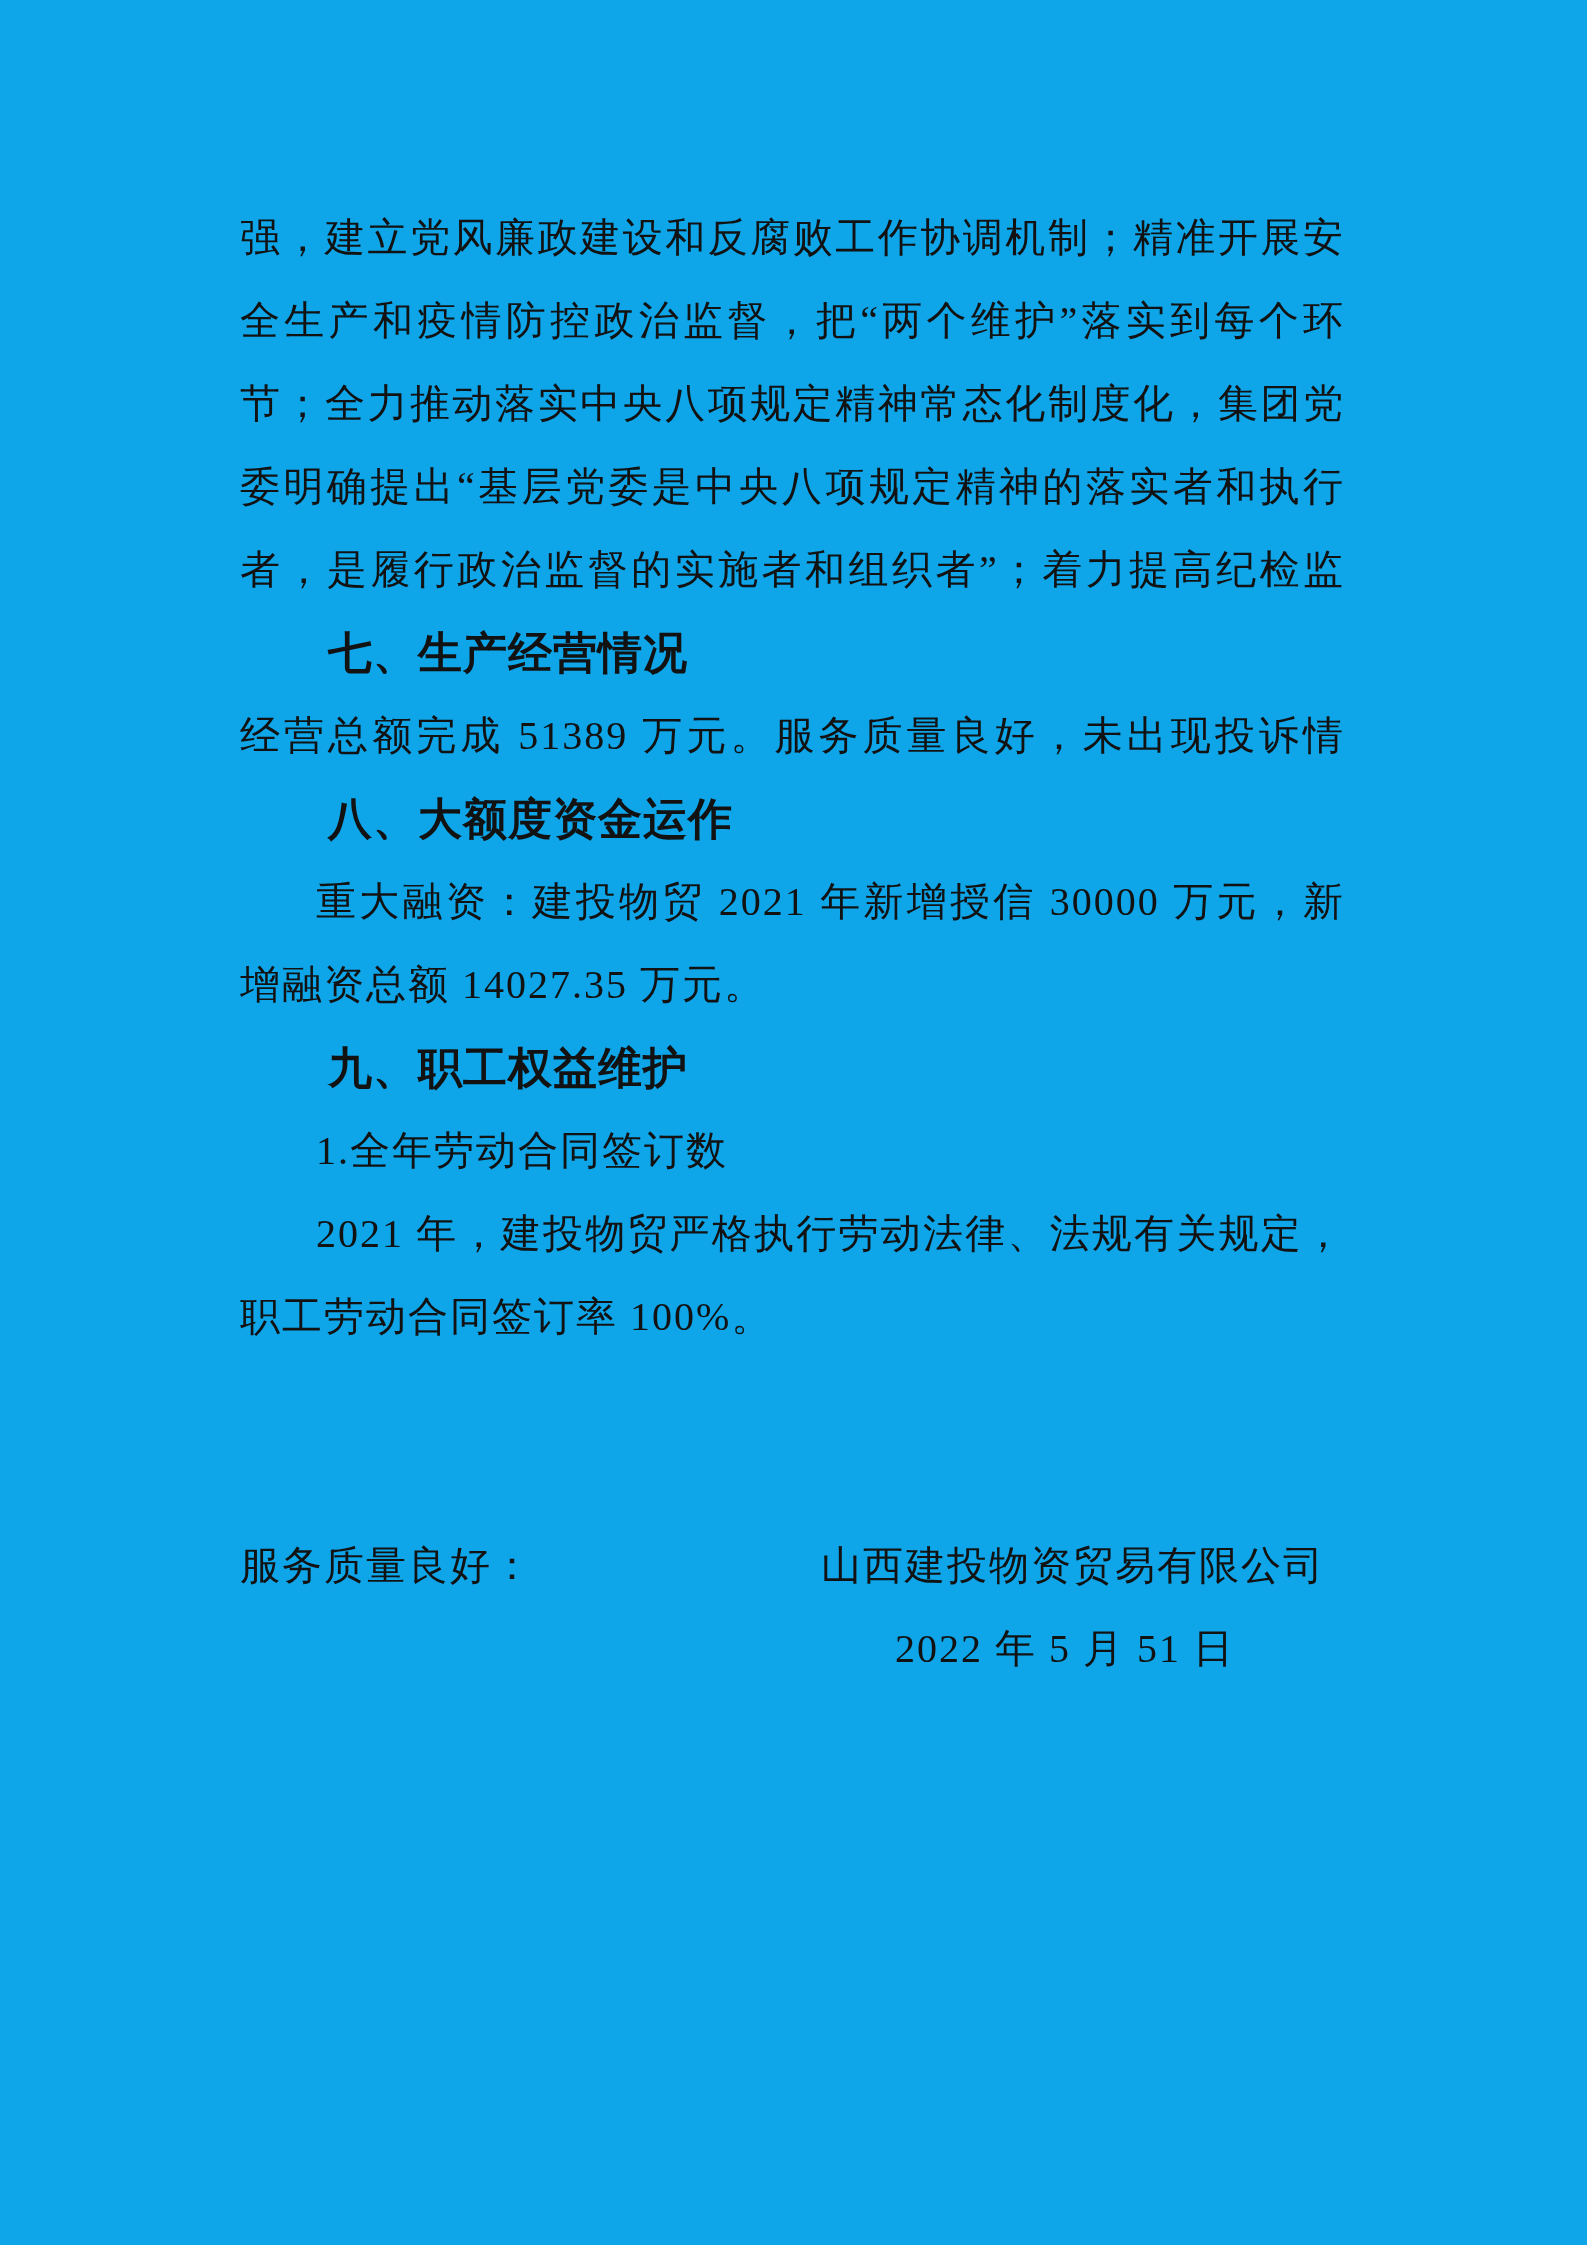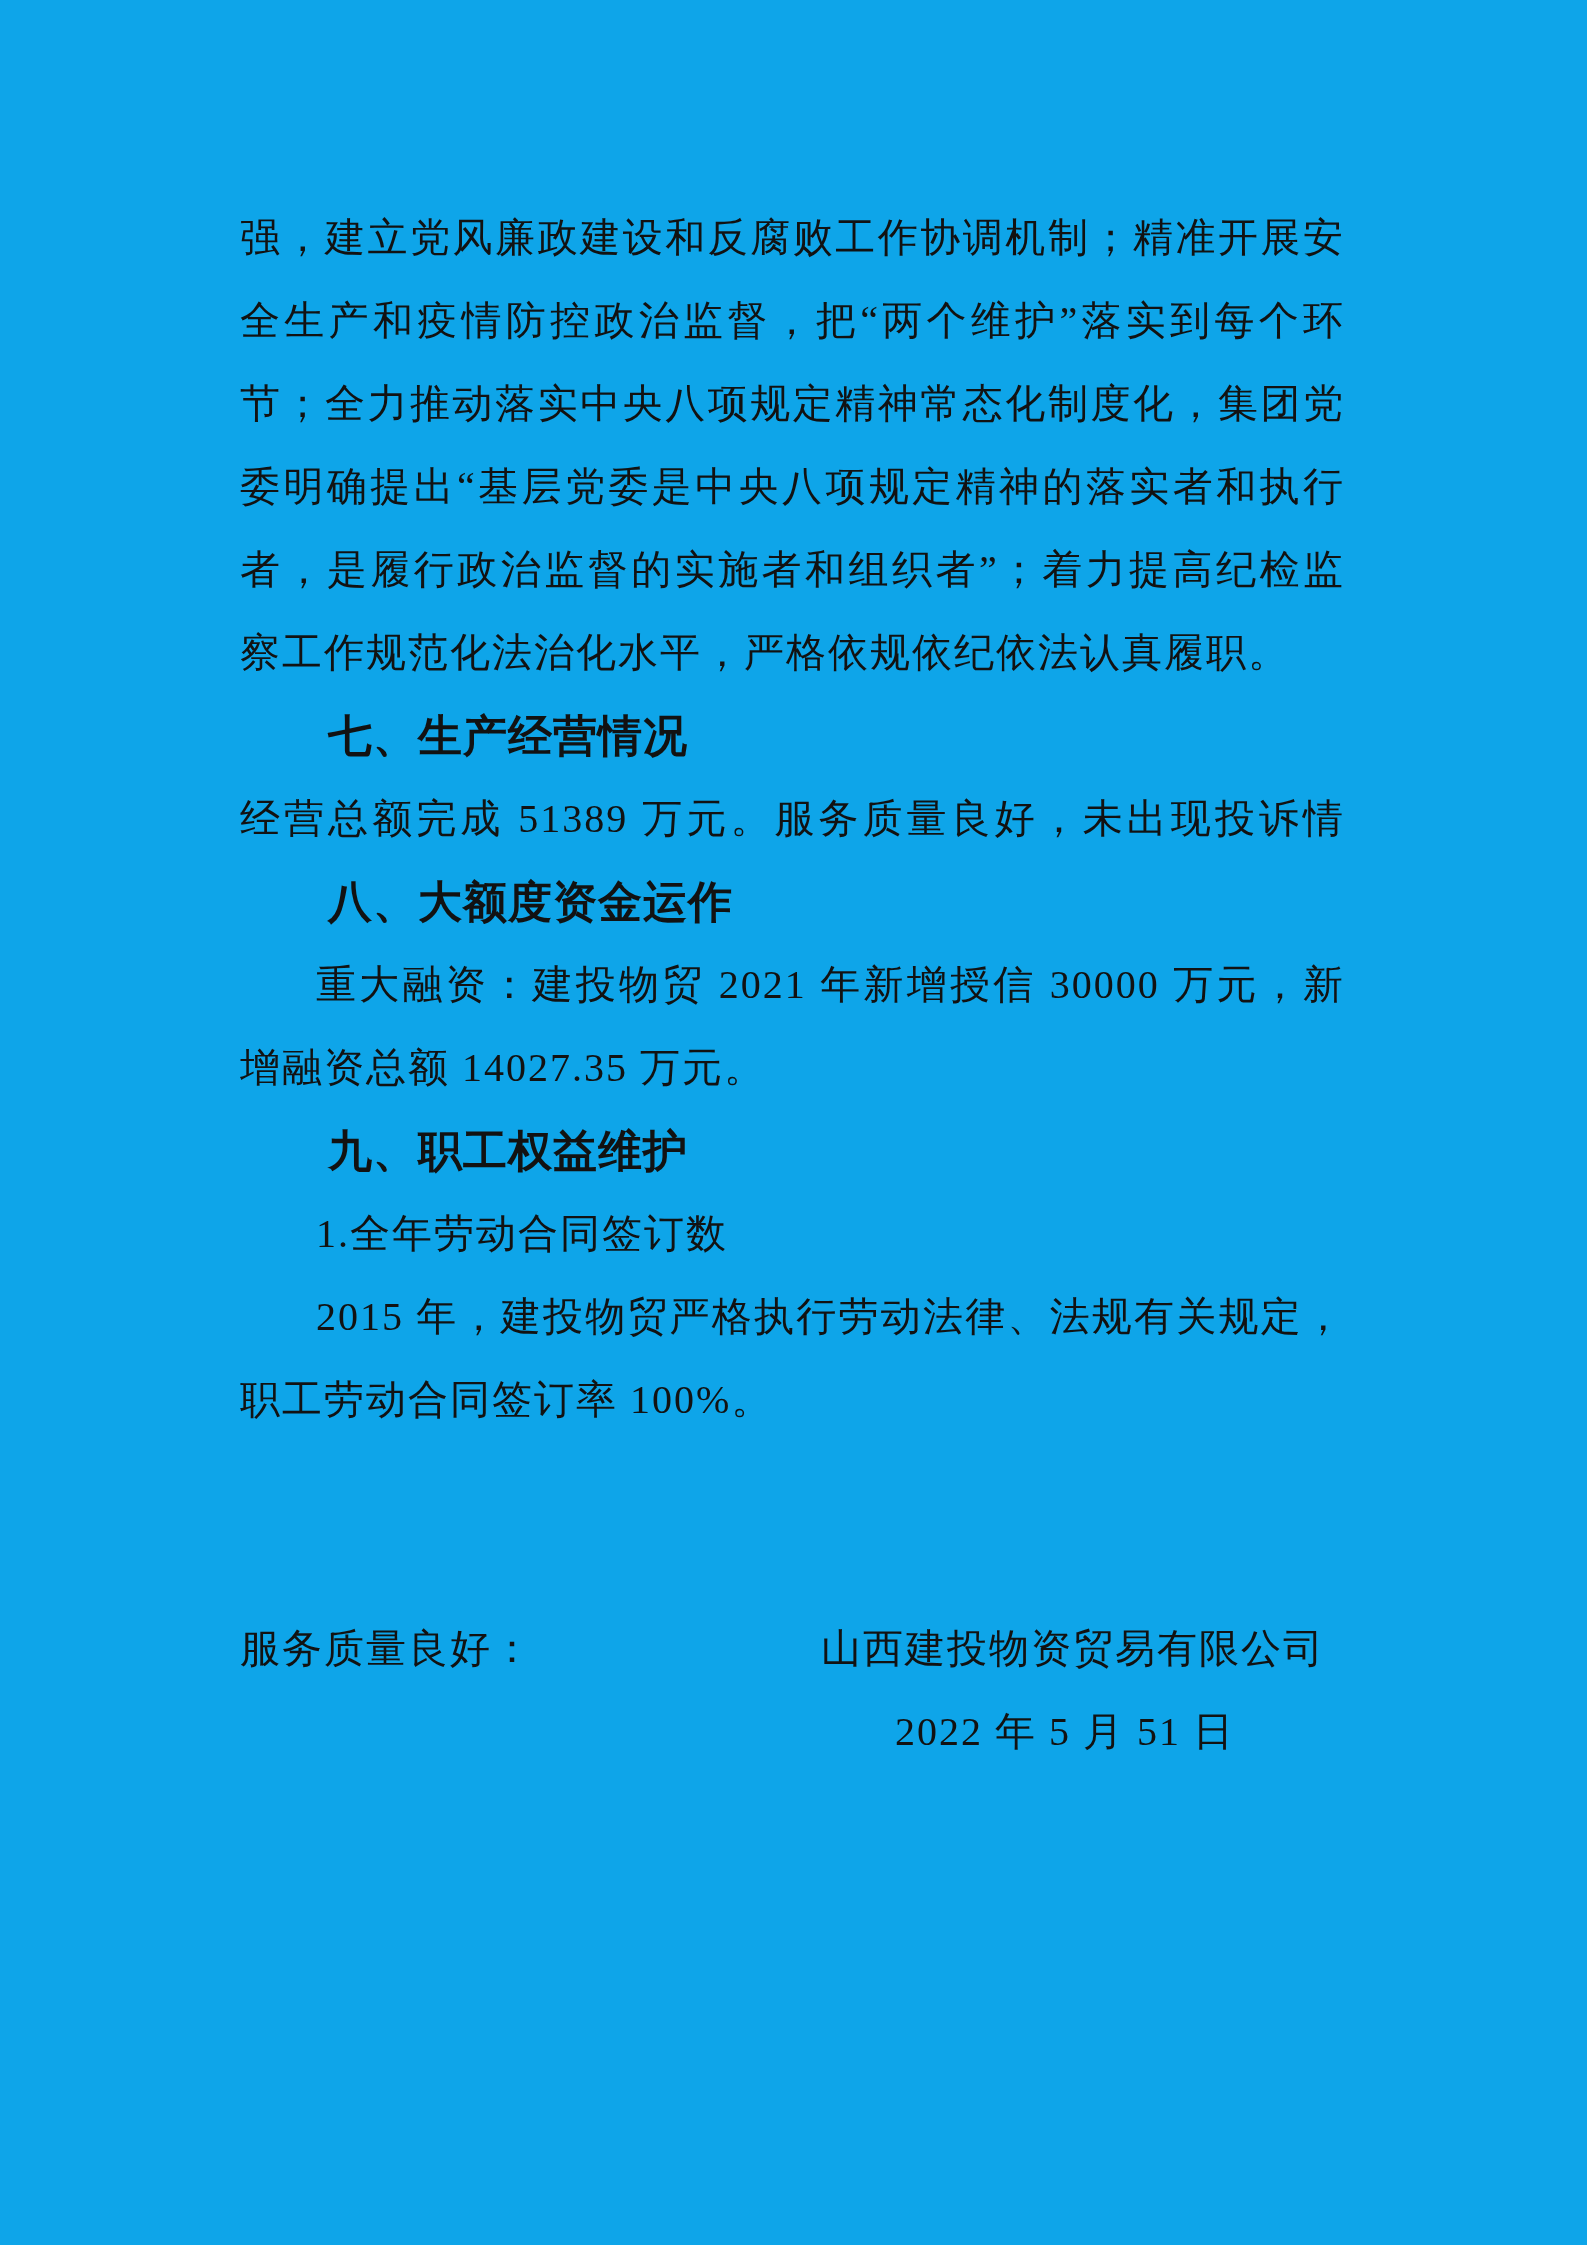--- a/index.html
+++ b/index.html
@@ -81,32 +81,31 @@
 <body>
 
 <div class="page">
   <div class="content">
 
     <div class="ln jl">强，建立党风廉政建设和反腐败工作协调机制；精准开展安</div>
     <div class="ln jl">全生产和疫情防控政治监督，把“两个维护”落实到每个环</div>
     <div class="ln jl">节；全力推动落实中央八项规定精神常态化制度化，集团党</div>
     <div class="ln jl">委明确提出“基层党委是中央八项规定精神的落实者和执行</div>
     <div class="ln jl">者，是履行政治监督的实施者和组织者”；着力提高纪检监</div>
-    <div class="ln ll">察工作规范化法治化水平，严格依规依纪依法认真履职。</div>
 
     <div class="hd">七、生产经营情况</div>
     <div class="ln jl">经营总额完成 51389 万元。服务质量良好，未出现投诉情况。</div>
 
     <div class="hd">八、大额度资金运作</div>
     <div class="ln jl ind">重大融资：建投物贸 2021 年新增授信 30000 万元，新</div>
     <div class="ln ll">增融资总额 14027.35 万元。</div>
 
     <div class="hd">九、职工权益维护</div>
     <div class="ln ll ind">1.全年劳动合同签订数</div>
-    <div class="ln jl ind">2015 年，建投物贸严格执行劳动法律、法规有关规定，</div>
+    <div class="ln jl ind">2021 年，建投物贸严格执行劳动法律、法规有关规定，</div>
     <div class="ln ll">职工劳动合同签订率 100%。</div>
 
     <div class="spacer"></div>
 
     <div class="sig-row">
       <span>服务质量良好：</span>
       <span class="sig-company">山西建投物资贸易有限公司</span>
     </div>
     <div class="date-row">2022 年 5 月 51 日</div>
 

